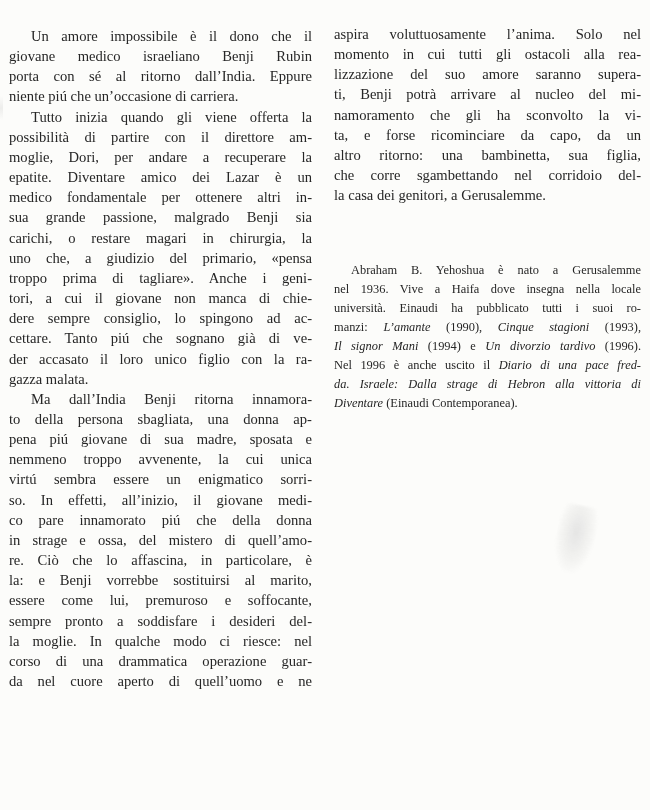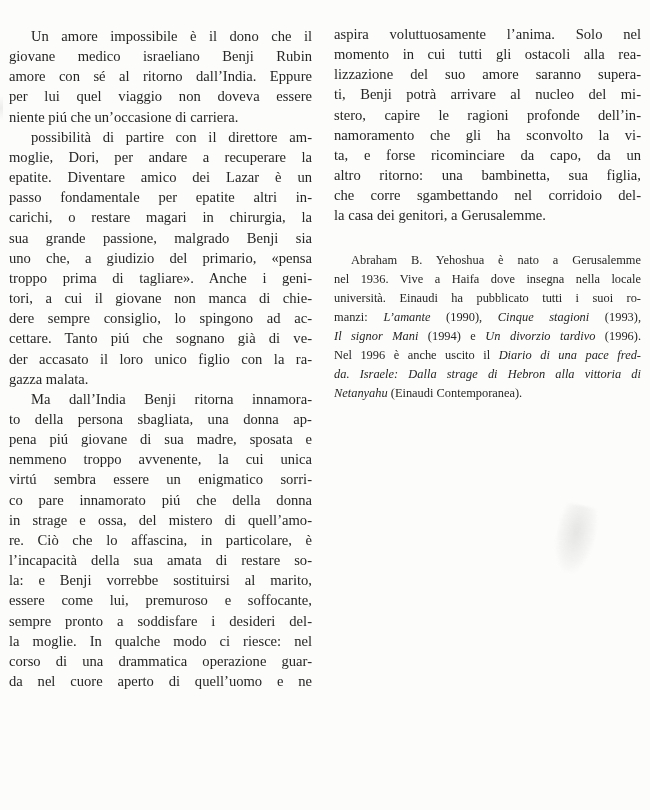--- a/index.html
+++ b/index.html
@@ -48,21 +48,21 @@
     -moz-text-align-last: justify;
   }
   .line.last {
     text-align-last: left;
     -moz-text-align-last: left;
   }
   .para.indent-first .line:first-child {
     text-indent: 22px;
   }
   .bio {
-    margin-top: 25px;
+    margin-top: 56px;
   }
   .bio .line {
     font-size: 12.4px;
     line-height: 19px;
   }
   .bio .para.indent-first .line:first-child {
     text-indent: 17px;
   }
   .it { font-style: italic; }
   .smudge {
@@ -87,80 +87,79 @@
   }
 </style>
 </head>
 <body>
 
 <div class="page">
   <div class="col col-left" id="col-left">
       <div class="para indent-first">
         <div class="line">Un amore impossibile è il dono che il</div>
         <div class="line">giovane medico israeliano Benji Rubin</div>
-        <div class="line">amore con sé al ritorno dall’India. Eppure</div>
-        <div class="line">per lui quel viaggio non doveva essere</div>
+        <div class="line">porta con sé al ritorno dall’India. Eppure</div>
         <div class="line last">niente piú che un’occasione di carriera.</div>
       </div>
       <div class="para indent-first">
+        <div class="line">Tutto inizia quando gli viene offerta la</div>
         <div class="line">possibilità di partire con il direttore am-</div>
         <div class="line">moglie, Dori, per andare a recuperare la</div>
         <div class="line">epatite. Diventare amico dei Lazar è un</div>
-        <div class="line">passo fondamentale per epatite altri in-</div>
+        <div class="line">medico fondamentale per ottenere altri in-</div>
+        <div class="line">sua grande passione, malgrado Benji sia</div>
         <div class="line">carichi, o restare magari in chirurgia, la</div>
-        <div class="line">sua grande passione, malgrado Benji sia</div>
         <div class="line">uno che, a giudizio del primario, «pensa</div>
         <div class="line">troppo prima di tagliare». Anche i geni-</div>
         <div class="line">tori, a cui il giovane non manca di chie-</div>
         <div class="line">dere sempre consiglio, lo spingono ad ac-</div>
         <div class="line">cettare. Tanto piú che sognano già di ve-</div>
         <div class="line">der accasato il loro unico figlio con la ra-</div>
         <div class="line last">gazza malata.</div>
       </div>
       <div class="para indent-first">
         <div class="line">Ma dall’India Benji ritorna innamora-</div>
         <div class="line">to della persona sbagliata, una donna ap-</div>
         <div class="line">pena piú giovane di sua madre, sposata e</div>
         <div class="line">nemmeno troppo avvenente, la cui unica</div>
         <div class="line">virtú sembra essere un enigmatico sorri-</div>
+        <div class="line">so. In effetti, all’inizio, il giovane medi-</div>
         <div class="line">co pare innamorato piú che della donna</div>
         <div class="line">in strage e ossa, del mistero di quell’amo-</div>
         <div class="line">re. Ciò che lo affascina, in particolare, è</div>
-        <div class="line">l’incapacità della sua amata di restare so-</div>
         <div class="line">la: e Benji vorrebbe sostituirsi al marito,</div>
         <div class="line">essere come lui, premuroso e soffocante,</div>
         <div class="line">sempre pronto a soddisfare i desideri del-</div>
         <div class="line">la moglie. In qualche modo ci riesce: nel</div>
         <div class="line">corso di una drammatica operazione guar-</div>
         <div class="line">da nel cuore aperto di quell’uomo e ne</div>
       </div>
     </div>
   <div class="col col-right">
     <div id="col-right-text">
         <div class="para">
           <div class="line">aspira voluttuosamente l’anima. Solo nel</div>
           <div class="line">momento in cui tutti gli ostacoli alla rea-</div>
           <div class="line">lizzazione del suo amore saranno supera-</div>
           <div class="line">ti, Benji potrà arrivare al nucleo del mi-</div>
-          <div class="line">stero, capire le ragioni profonde dell’in-</div>
           <div class="line">namoramento che gli ha sconvolto la vi-</div>
           <div class="line">ta, e forse ricominciare da capo, da un</div>
           <div class="line">altro ritorno: una bambinetta, sua figlia,</div>
           <div class="line">che corre sgambettando nel corridoio del-</div>
           <div class="line last">la casa dei genitori, a Gerusalemme.</div>
         </div>
       </div>
     <div id="bio" class="bio">
         <div class="para indent-first">
           <div class="line"><span>Abraham B. Yehoshua è nato a Gerusalemme</span></div>
           <div class="line"><span>nel 1936. Vive a Haifa dove insegna nella locale</span></div>
           <div class="line"><span>università. Einaudi ha pubblicato tutti i suoi ro-</span></div>
           <div class="line"><span>manzi: </span><span class="it">L’amante</span><span> (1990), </span><span class="it">Cinque stagioni</span><span> (1993),</span></div>
           <div class="line"><span class="it">Il signor Mani</span><span> (1994) e </span><span class="it">Un divorzio tardivo</span><span> (1996).</span></div>
           <div class="line"><span>Nel 1996 è anche uscito il </span><span class="it">Diario di una pace fred-</span></div>
           <div class="line"><span class="it">da. Israele: Dalla strage di Hebron alla vittoria di</span></div>
-          <div class="line last"><span class="it">Netanyahu</span><span> (Einaudi Contemporanea).</span></div>
+          <div class="line last"><span class="it">Diventare</span><span> (Einaudi Contemporanea).</span></div>
         </div>
       </div>
   </div>
   <div class="smudge"></div>
   <div class="edge-noise"></div>
 </div>
 
 </body></html>

